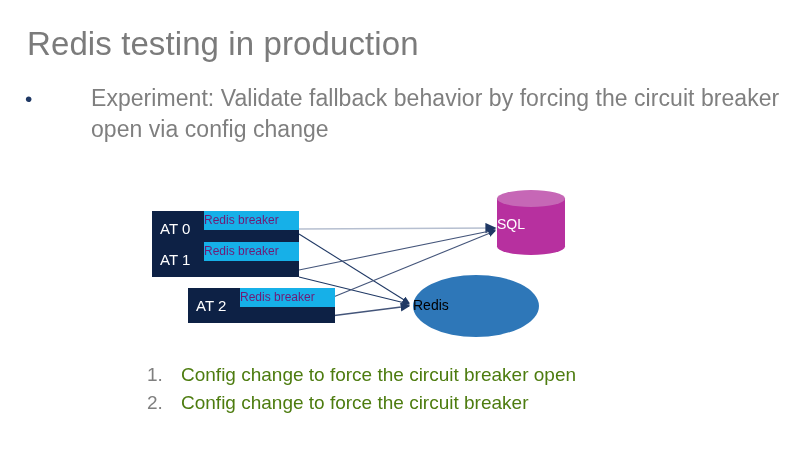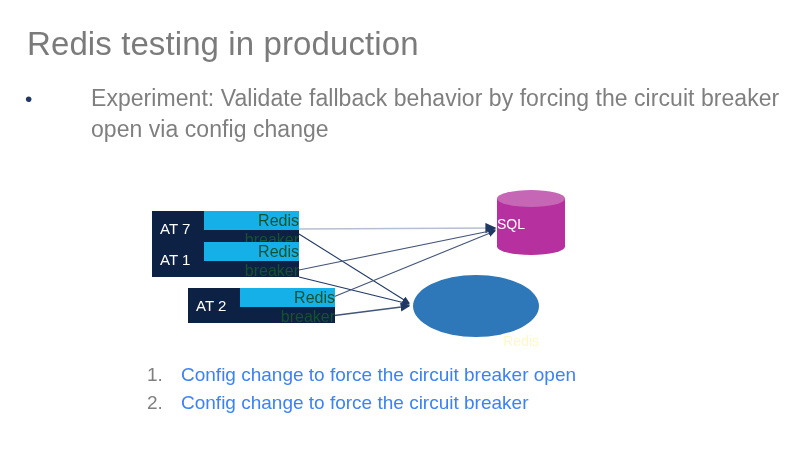--- a/index.html
+++ b/index.html
@@ -97,24 +97,24 @@
     color: #ffffff;
     font-weight: 400;
   }
   .breaker-badge {
     position: absolute;
     left: 52px;
     top: 0px;
     width: 95px;
     height: 19px;
     background: #16b0e8;
-    color: #14532d;
-    font-size: 16px;
+    color: #701a75;
+    font-size: 12px;
     line-height: 19px;
-    text-align: right;
+    text-align: left;
     box-sizing: border-box;
   }
 
   
   #sql-node {
     position: absolute;
     left: 497px;
     top: 190px;
     width: 68px;
     height: 65px;
@@ -163,24 +163,23 @@
     width: 126px;
     height: 62px;
     border-radius: 50%;
     background: #2e77b8;
   }
   #redis-label {
     position: absolute;
     left: 0;
     top: 22px;
     width: 126px;
-    text-align: right;
+    text-align: left;
     font-size: 14px;
-    color: #fef9c3;
-    margin-top: 36px;
+    color: #000000;
   }
 
   
   #numbered-list {
     position: absolute;
     left: 147px;
     top: 362px;
     width: 600px;
   }
   .num-row {
@@ -194,21 +193,21 @@
     font-size: 19px;
     line-height: 26px;
     font-weight: 300;
     color: #7f7f7f;
   }
   .num-text {
     flex: 1 1 auto;
     font-size: 19px;
     line-height: 26px;
     font-weight: 300;
-    color: #3b82f6;
+    color: #4d7c0f;
     white-space: nowrap;
   }
 </style>
 </head>
 <body>
 
 <div id="slide">
 
   <div id="slide-title">Redis testing in production</div>
 
@@ -238,21 +237,21 @@
       <line x1="299" y1="270" x2="495" y2="230" stroke="#44557a" stroke-width="1.1" marker-end="url(#ah)"></line>
 
       <line x1="299" y1="277" x2="409" y2="304" stroke="#1f3864" stroke-width="1.1" marker-end="url(#ah)"></line>
 
       <line x1="299" y1="311" x2="495" y2="231" stroke="#44557a" stroke-width="1.1" marker-end="url(#ah)"></line>
 
       <line x1="299" y1="320" x2="409" y2="306" stroke="#44557a" stroke-width="1.4" marker-end="url(#ah)"></line>
     </svg>
 
     <div class="at-node" style="left:152px; top:211px;">
-      <div class="at-label">AT 7</div>
+      <div class="at-label">AT 0</div>
       <div class="breaker-badge">Redis breaker</div>
     </div>
 
     <div class="at-node" style="left:152px; top:242px;">
       <div class="at-label">AT 1</div>
       <div class="breaker-badge">Redis breaker</div>
     </div>
 
     <div class="at-node" style="left:152px; top:288px;margin-left:36px;">
       <div class="at-label">AT 2</div>

